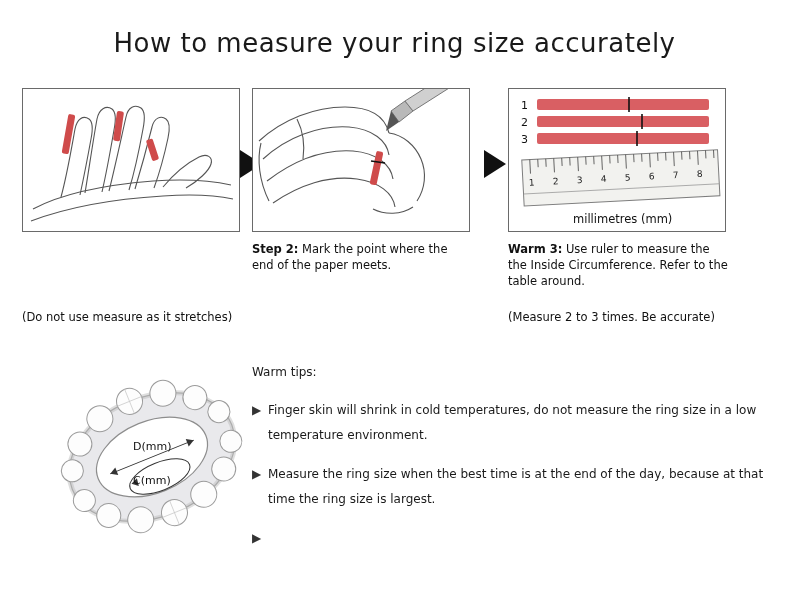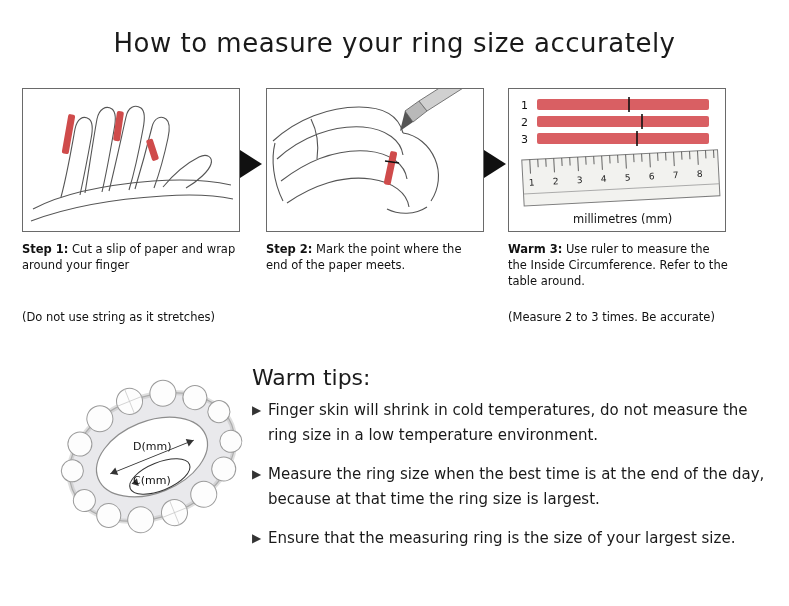--- a/index.html
+++ b/index.html
@@ -41,21 +41,21 @@
     top: 88px;
     width: 755px;
     height: 255px;
   }
   .step {
     position: absolute;
     top: 0;
     width: 220px;
   }
   .step.s1 { left: 4px; }
-  .step.s2 { left: 248px; }
+  .step.s2 { left: 234px; }
   .step.s3 { left: 490px; }
 
   .panel {
     width: 218px;
     height: 144px;
     border: 1px solid #6a6a6a;
     box-sizing: border-box;
     background: #fff;
     position: relative;
     overflow: hidden;
@@ -89,42 +89,42 @@
     line-height: 15px;
   }
   .step-note.n1 { left: 4px; width: 240px; }
   .step-note.n3 { left: 490px; width: 250px; }
 
   
   .tips-title {
     position: absolute;
     left: 252px;
     top: 365px;
-    font-size: 22px;
+    font-size: 12px;
     color: #1a1a1a;
   }
   .tips-list {
     position: absolute;
     left: 252px;
     top: 398px;
     width: 520px;
   }
   .tip {
     display: flex;
     margin-bottom: 14px;
   }
   .tip .bullet {
     flex: 0 0 auto;
     width: 16px;
     color: #333;
     font-size: 12px;
     line-height: 25px;
   }
   .tip .tip-text {
-    font-size: 15px;
+    font-size: 12px;
     line-height: 25px;
     color: #1a1a1a;
   }
 
   
   .ring-wrap {
     position: absolute;
     left: 45px;
     top: 352px;
     width: 215px;
@@ -154,23 +154,20 @@
             <path d="M112 100 C 118 80, 124 58, 129 38 C 131 29, 138 26, 143 30 C 147 33, 147 40, 145 49 C 141 68, 135 88, 131 99"></path>
             <path d="M140 98 C 150 86, 164 74, 176 68 C 184 64, 190 68, 188 75 C 186 82, 175 92, 163 99"></path>
           </g>
 
           <g>
             <rect x="42" y="25" width="7" height="40" rx="2" fill="#cf4b4b" transform="rotate(10 45 45)"></rect>
             <rect x="92" y="22" width="7" height="30" rx="2" fill="#cf4b4b" transform="rotate(8 95 37)"></rect>
             <rect x="126" y="50" width="7" height="22" rx="2" fill="#cf4b4b" transform="rotate(-18 129 61)"></rect>
           </g>
         </svg>
-      </div>
-      <div class="step-caption">
-        <b>Step 1:</b><span> Cut a slip of paper and wrap around your finger</span>
       </div>
     </div>
 
     <div class="arrow a1"></div>
 
     <div class="step s2">
       <div class="panel">
         <svg width="218" height="144" viewBox="0 0 218 144">
           <g fill="none" stroke="#555" stroke-width="1.1">
             <path d="M6 52 C 30 30, 62 18, 92 18 C 118 18, 132 28, 136 44"></path>
@@ -256,21 +253,21 @@
           </g>
 
           <text x="64" y="134" font-family="DejaVu Sans, sans-serif" font-size="11.5" fill="#111">millimetres (mm)</text>
         </svg>
       </div>
       <div class="step-caption">
         <b>Warm 3:</b><span> Use ruler to measure the the Inside Circumference. Refer to the table around.</span>
       </div>
     </div>
 
-    <div class="step-note n1">(Do not use string as it stretches)</div>
+    <div class="step-note n1">(Do not use measure as it stretches)</div>
     <div class="step-note n3">(Measure 2 to 3 times. Be accurate)</div>
 
   </div>
 
   <div class="ring-wrap">
     <svg width="215" height="210" viewBox="0 0 215 210">
       <g transform="rotate(-22 107 105)">
         <ellipse cx="107" cy="105" rx="86" ry="60" fill="#e9e9ec" stroke="#9a9a9a" stroke-width="1.2"></ellipse>
         <ellipse cx="107" cy="105" rx="58" ry="36" fill="#ffffff" stroke="#8d8d8d" stroke-width="1.2"></ellipse>
 
@@ -314,17 +311,16 @@
     <div class="tip">
       <span class="bullet">▶</span>
       <span class="tip-text">Finger skin will shrink in cold temperatures, do not measure the ring size in a low temperature environment.</span>
     </div>
     <div class="tip">
       <span class="bullet">▶</span>
       <span class="tip-text">Measure the ring size when the best time is at the end of the day, because at that time the ring size is largest.</span>
     </div>
     <div class="tip">
       <span class="bullet">▶</span>
-      <span class="tip-text">Ensure that the measuring ring is the size of your largest size.</span>
     </div>
   </div>
 
 </div>
 
 </body></html>

